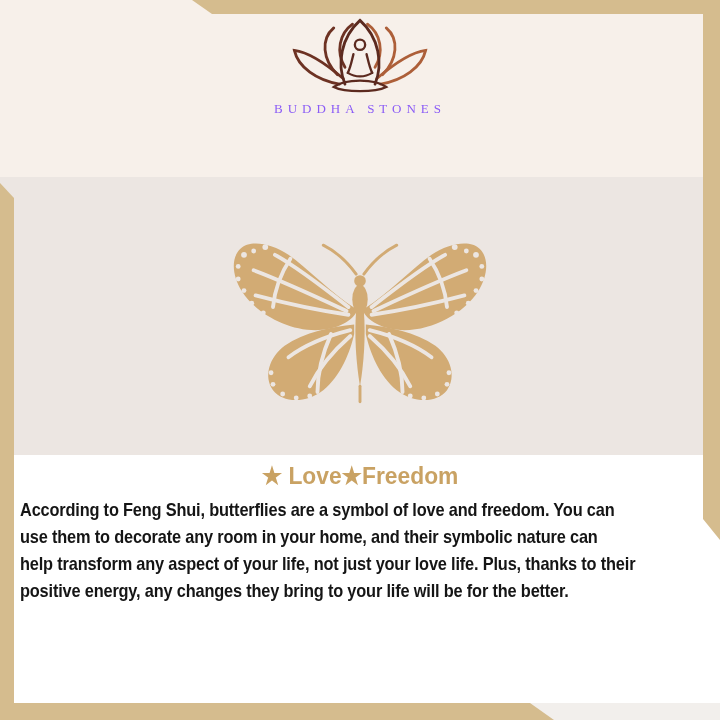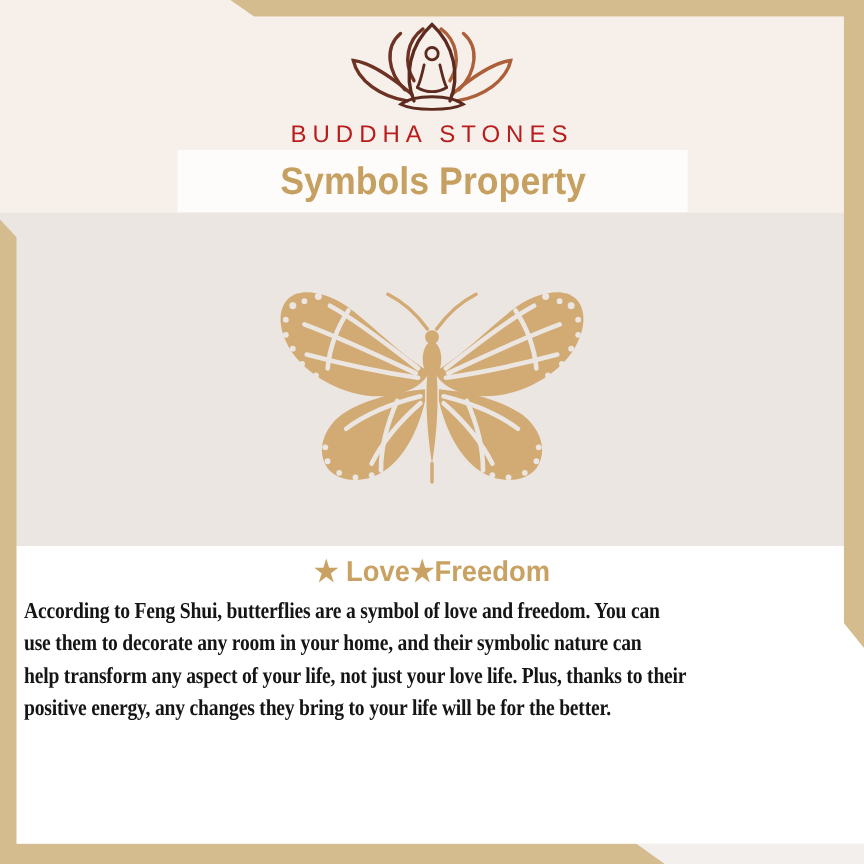--- a/index.html
+++ b/index.html
@@ -6,22 +6,22 @@
   body{
     width:720px;height:720px;position:relative;overflow:hidden;
     font-family:"Liberation Sans", sans-serif;
     background:#ffffff;
   }
   
   .top-section{position:absolute;left:0;top:0;width:720px;height:177px;background:#f7f0ea;}
   .logo-wrap{position:absolute;left:285px;top:12px;width:150px;height:88px;}
   .brand-name{
     position:absolute;left:0;top:101px;width:720px;text-align:center;
-    font-family:Liberation Sans, sans-serif;font-size:20px;letter-spacing:5px;
-    color:#b91c1c;font-weight:500;
+    font-family:Liberation Serif, serif;font-size:13px;letter-spacing:5px;
+    color:#8b5cf6;font-weight:500;
   }
   .title-banner{
     position:absolute;left:148px;top:125px;width:425px;height:53px;
     background:#fefcfb;display:flex;align-items:center;justify-content:center;
   }
   .title-banner .title-text{
     font-size:32px;font-weight:700;color:#c6a061;white-space:nowrap;
     transform:scaleX(0.93);transform-origin:center;
   }
   .middle-panel{position:absolute;left:0;top:177px;width:720px;height:278px;background:#ece6e2;}
@@ -34,21 +34,21 @@
   .feng-label .feng-text{
     font-size:22px;font-weight:700;color:#ffffff;white-space:nowrap;
     padding-left:24px;transform:scaleX(0.85);transform-origin:0 50%;
   }
   .bottom-section{position:absolute;left:0;top:455px;width:720px;height:265px;background:#ffffff;}
   .subheading{
     position:absolute;left:0;top:7px;width:720px;text-align:center;
     font-size:24px;font-weight:700;color:#c9a263;white-space:nowrap;
     transform:scaleX(0.95);transform-origin:center;
   }
-  .paragraph{position:absolute;left:20px;top:41px;width:690px;font-family:Liberation Serif, serif;}
+  .paragraph{position:absolute;left:20px;top:41px;width:690px;}
   .para-line{
     font-size:19px;line-height:27px;font-weight:700;color:#151515;
     white-space:nowrap;letter-spacing:-0.2px;
     transform:scaleX(0.86);transform-origin:0 50%;
   }
   
   .frame-top-band{
     position:absolute;left:0;top:0;width:720px;height:14px;background:#d5bc8e;z-index:6;
     clip-path:polygon(192px 0, 720px 0, 720px 14px, 212px 14px);
   }
@@ -91,23 +91,20 @@
       <g stroke="#5c2a1f" stroke-width="2.5">
         <circle cx="80" cy="34" r="5.5"></circle>
         <path d="M73,44 C71,52 70,58 67,64"></path>
         <path d="M87,44 C89,52 90,58 93,64"></path>
         <path d="M67,64 C75,69 85,69 93,64"></path>
         <path d="M52,79 C64,70 96,70 108,79 C96,85 64,85 52,79 Z"></path>
       </g>
     </svg>
   </div>
   <div class="brand-name">BUDDHA STONES</div>
-  <div class="title-banner">
-    <span class="title-text">Symbols Property</span>
-  </div>
 </div>
 
 <div class="middle-panel">
   <div class="butterfly-wrap">
     <svg viewBox="0 0 300 200" width="290" height="195">
       <defs>
         <g id="bw-half">
 
           <path d="M146,86 C120,70 96,44 76,30 C58,18 36,14 26,24 C16,34 18,52 28,68 C42,90 74,108 104,108 C124,108 140,100 146,90 Z" fill="#d2ab74"></path>
 

